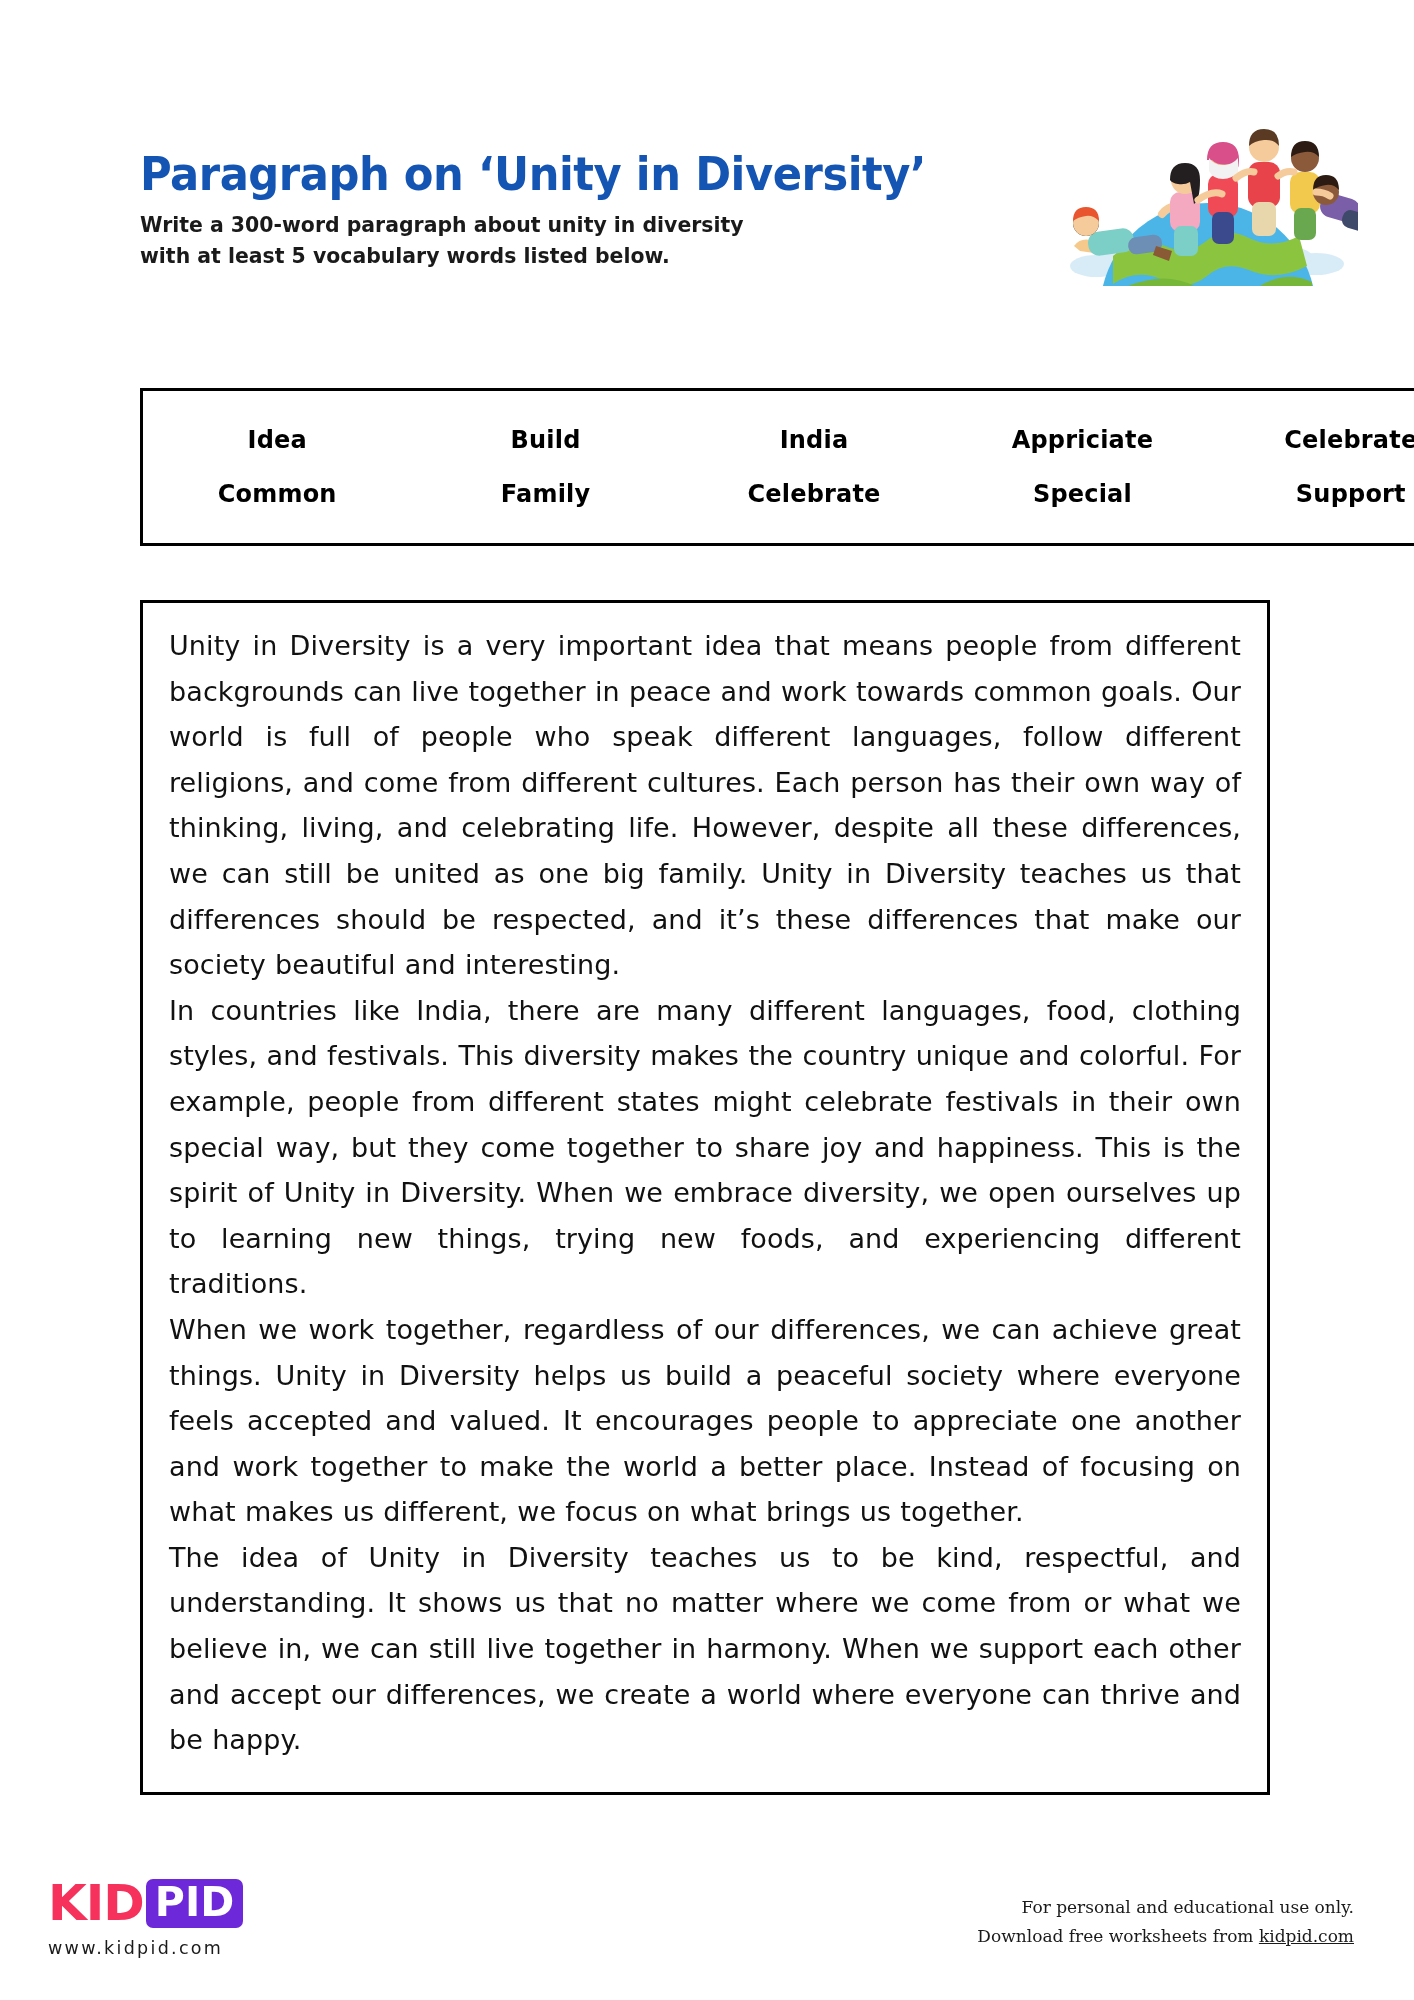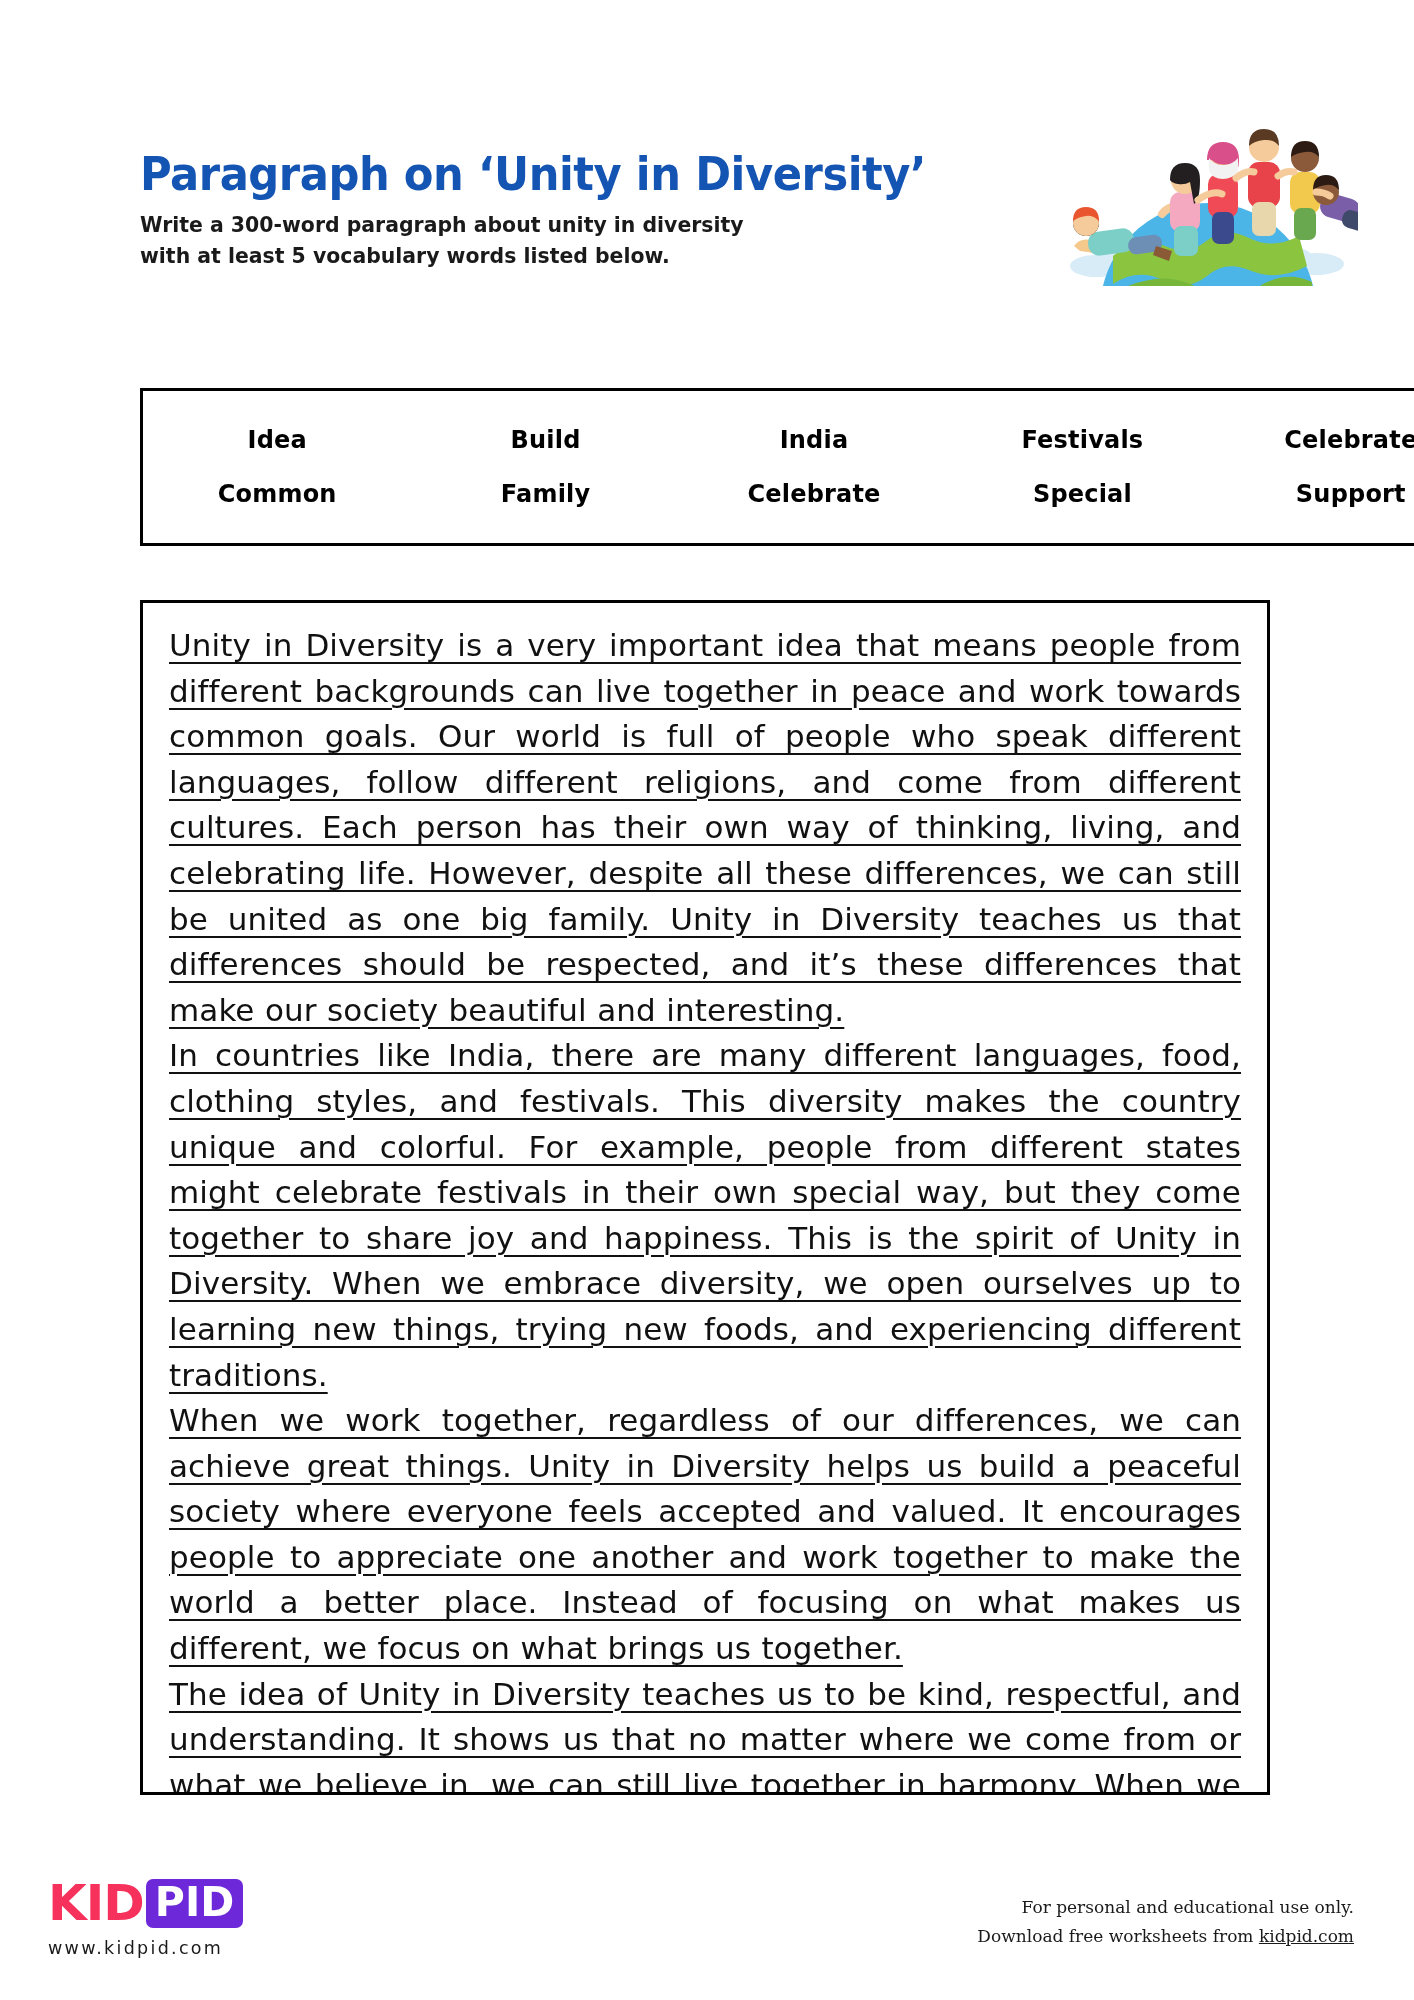--- a/index.html
+++ b/index.html
@@ -103,24 +103,23 @@
     overflow: hidden;
   }
   .answer-body {
     font-family: "DejaVu Sans", sans-serif;
     font-size: 0;
   }
   .para {
     margin: 0;
     text-align: justify;
     text-align-last: left;
-    font-size: 31px;
+    font-size: 27px;
     line-height: 45.6px;
     color: #111111;
-    text-decoration: underline;
     text-decoration-thickness: 1.5px;
     text-underline-offset: 6px;
     text-decoration-color: #111111;
     letter-spacing: 0.1px;
     word-spacing: 0.5px;
     transform: scaleY(1.0);
   }
 
   
   .footer {
@@ -262,21 +261,21 @@
         <path d="M258 96 q8 0 14 4"></path>
       </g>
     </svg>
   </div>
 
   <div class="vocab-box">
     <div class="vocab-row">
       <div class="vocab-cell">Idea</div>
       <div class="vocab-cell">Build</div>
       <div class="vocab-cell">India</div>
-      <div class="vocab-cell">Festivals</div>
+      <div class="vocab-cell">Appriciate</div>
       <div class="vocab-cell">Celebrate</div>
     </div>
     <div class="vocab-row">
       <div class="vocab-cell">Common</div>
       <div class="vocab-cell">Family</div>
       <div class="vocab-cell">Celebrate</div>
       <div class="vocab-cell">Special</div>
       <div class="vocab-cell">Support</div>
     </div>
   </div>

